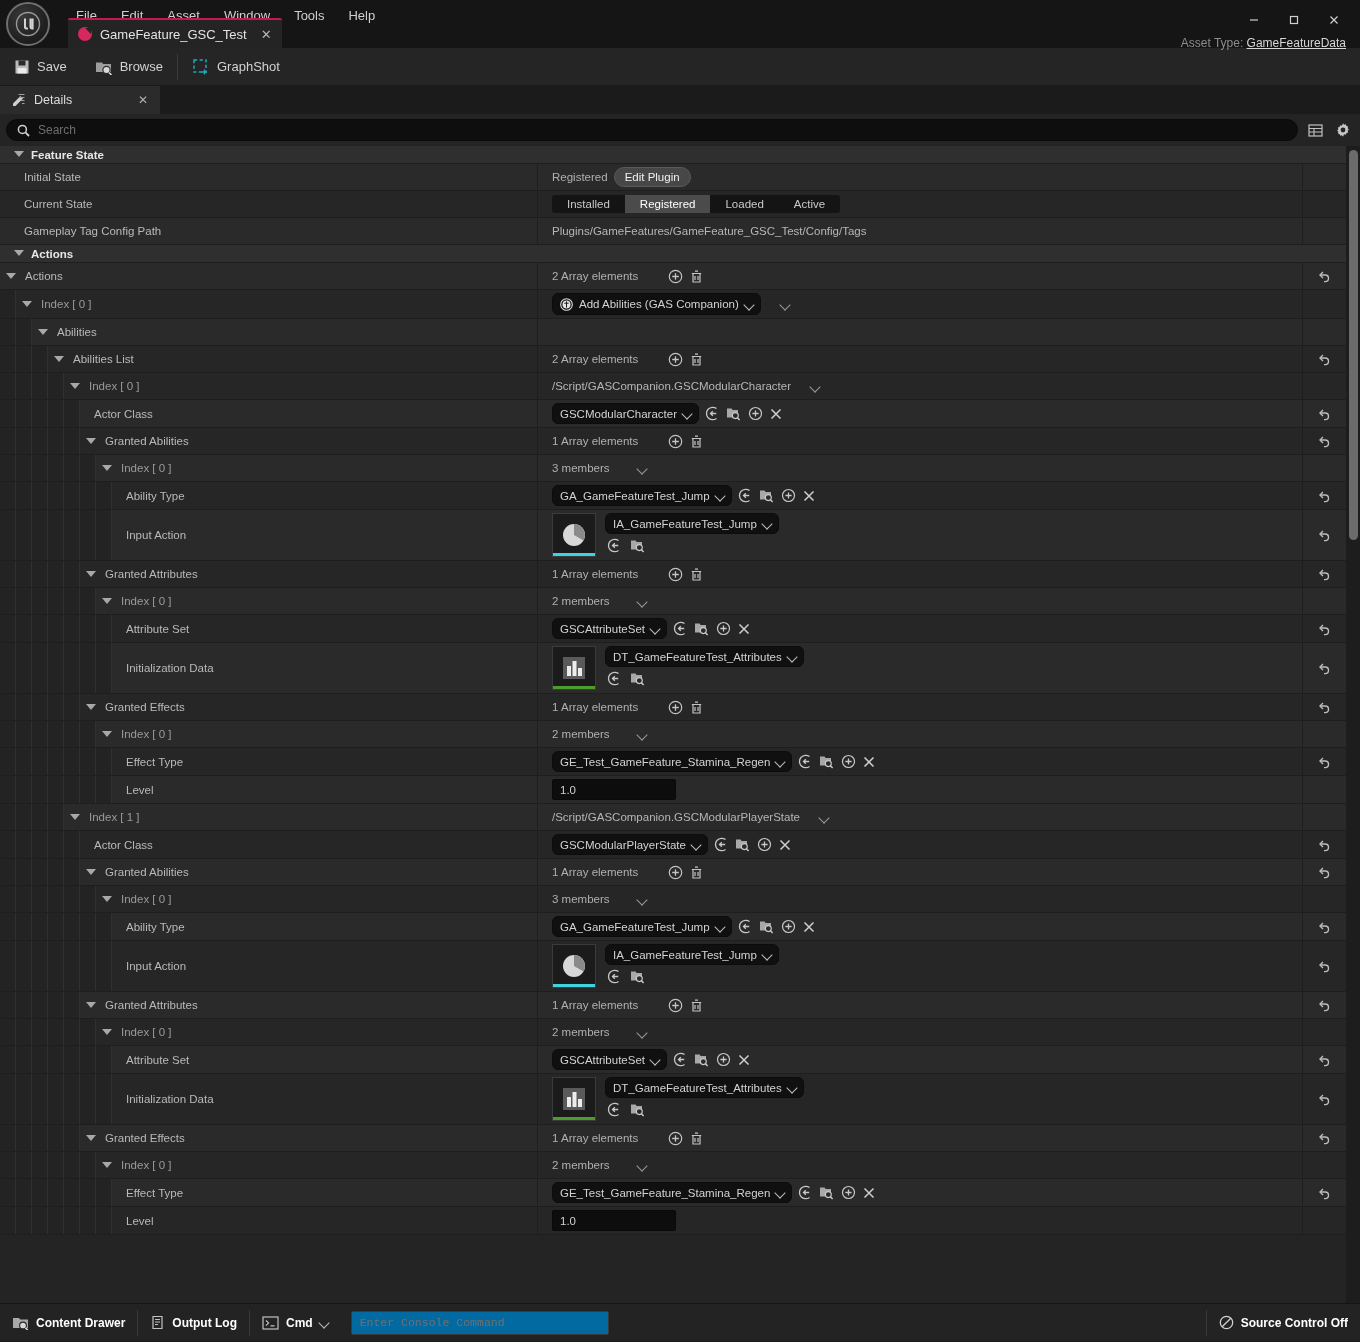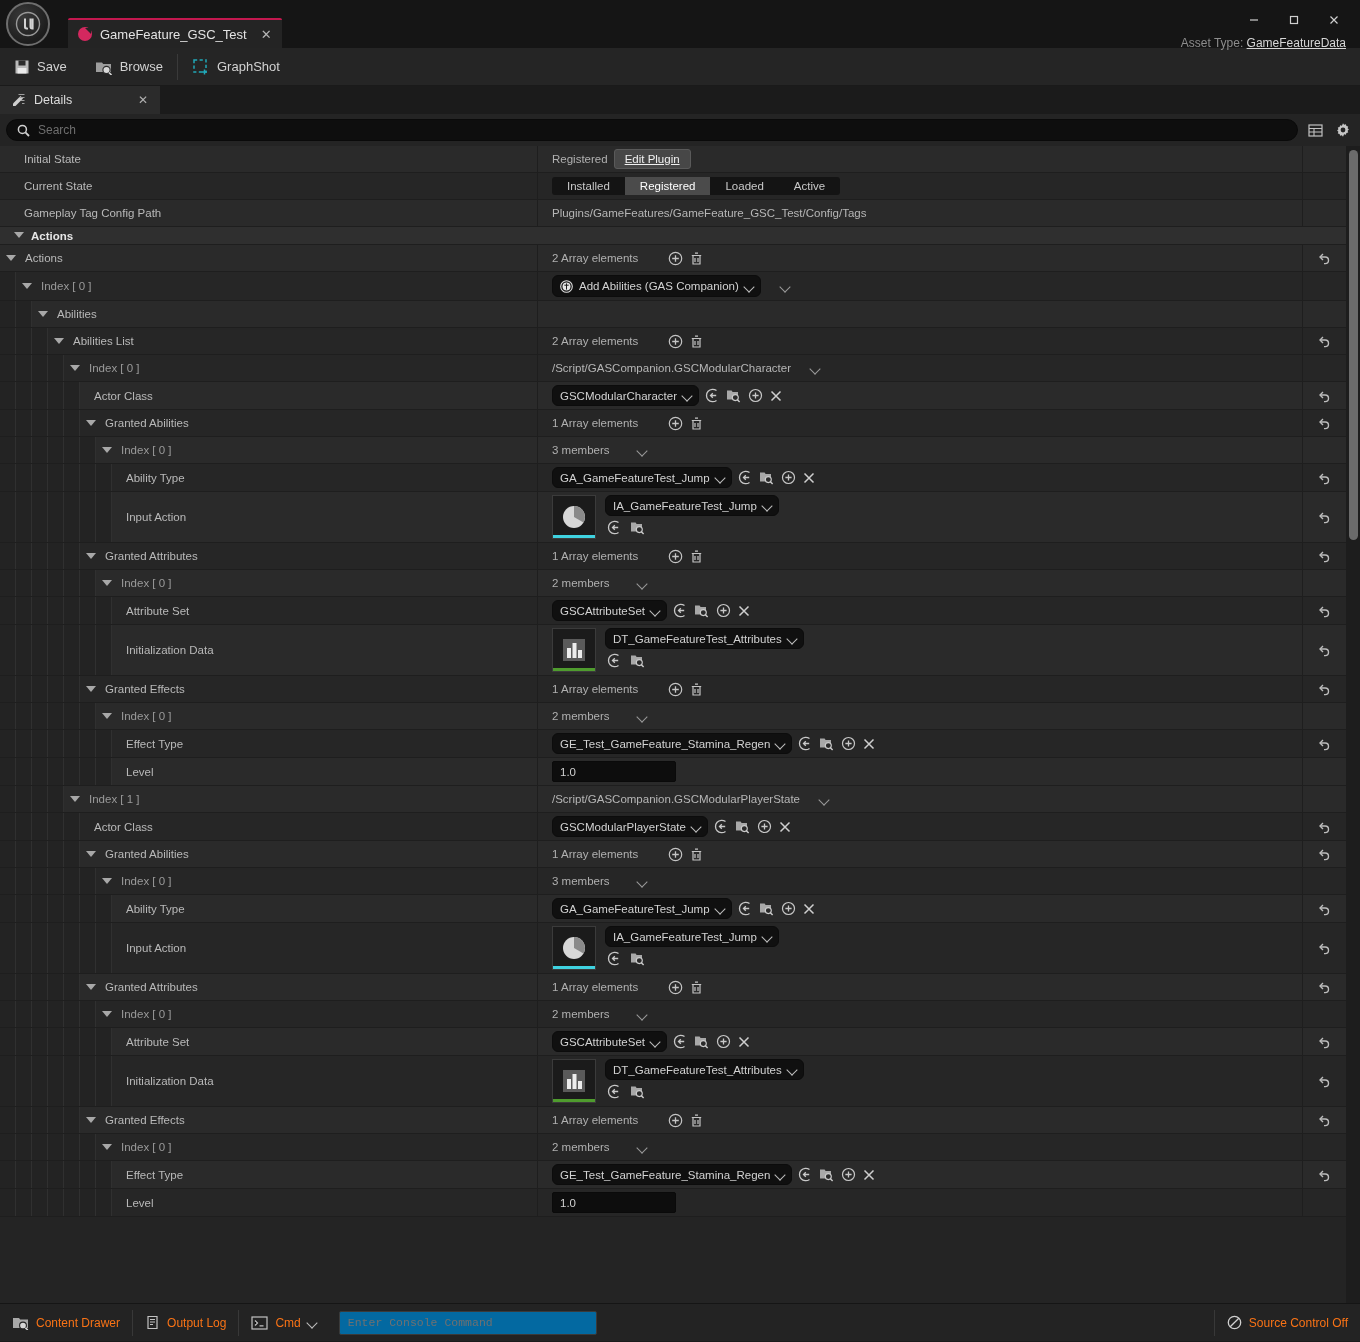--- a/index.html
+++ b/index.html
@@ -105,38 +105,38 @@
     border-right:1.6px solid #bdbdbd; border-bottom:1.6px solid #bdbdbd; transform:rotate(45deg); }
   .chev.bare::after{ border-color:#9a9a9a; }
 
   .numbox{ background:#0d0d0d; border:1px solid #0a0a0a; border-radius:2px; height:21px; width:124px;
            display:flex; align-items:center; padding:0 7px; color:#d0d0d0; font-size:11.5px; }
 
   
   .btngroup{ display:inline-flex; background:#141414; border-radius:3px; overflow:hidden; }
   .btngroup .b{ padding:3px 15px; font-size:11.5px; color:#c9c9c9; }
   .btngroup .b.sel{ background:#4b4b4b; color:#fff; }
-  .pushbtn{ background:#474747; border:1px solid #5a5a5a; border-radius:3px; padding:3px 10px;
-            font-size:11.5px; color:#f0f0f0;text-decoration:underline; }
+  .pushbtn{ background:#474747; border:1px solid #5a5a5a; border-radius:10px; padding:3px 10px;
+            font-size:11.5px; color:#f0f0f0; }
 
   
   .thumbwrap{ display:flex; align-items:flex-start; gap:9px; }
   .thumb{ width:44px; height:44px; background:#1b1b1b; border:1px solid #3b3b3b; position:relative;
           display:flex; align-items:center; justify-content:center; }
   .thumb .bar{ position:absolute; left:0; right:0; bottom:0; height:3px; }
   .thumbcol{ display:flex; flex-direction:column; gap:4px; }
   .iconrow{ display:flex; align-items:center; gap:8px; padding-left:2px; }
 
   
   .vsb{ position:absolute; right:0; top:0; width:14px; height:100%; background:#1d1d1d; }
   .vsb .thumbbar{ position:absolute; left:3px; width:9px; border-radius:5px; background:#6b6b6b; }
 
   
   .statusbar{ height:38px; background:#232323; border-top:1px solid #151515; display:flex; align-items:center; }
-  .sb-item{ display:flex; align-items:center; gap:7px; height:26px; padding:0 12px; color:#f97316; font-size:12px; }
+  .sb-item{ display:flex; align-items:center; gap:7px; height:26px; padding:0 12px; color:#ffffff; font-size:12px;font-weight:bold; }
   .sb-sep{ width:1px; height:26px; background:#383838; }
   .cmdinput{
     margin-left:10px; width:258px; height:24px; background:#0369a1; border:1px solid #3a3a3a; border-radius:2px;
     display:flex; align-items:center; padding:0 8px;
   }
   .cmdinput input{ width:100%; background:transparent; border:none; outline:none; color:#cfcfcf;
                    font-family:"Liberation Mono", monospace; font-size:11.5px; }
   .cmdinput input::placeholder{ color:#707070; }
   .sb-right{ margin-left:auto; display:flex; align-items:center; }
   svg{ display:block; }
@@ -146,20 +146,28 @@
 
 <div class="titlebar">
   <div class="ue-logo">
     <svg width="26" height="26" viewBox="0 0 26 26">
       <circle cx="13" cy="13" r="11.5" fill="none" stroke="#9a9a9a" stroke-width="1.4"></circle>
       <path d="M9 7.5 L9 16.5 Q9 18.5 11.5 18.5 L13 18.5 L13 16.8 Q11 16.8 11 15.3 L11 7.5 Z
                M14.5 7.5 L14.5 15.6 Q14.5 18.5 17.2 18.5 L18.6 18.5 L18.6 7.5 L16.6 7.5 L16.6 16.8 Q16.5 16.8 16.5 15.4 L16.5 7.5 Z" fill="#d4d4d4"></path>
     </svg>
   </div>
 
+  <div class="menubar">
+    <div class="mi">File</div>
+    <div class="mi">Edit</div>
+    <div class="mi">Asset</div>
+    <div class="mi">Window</div>
+    <div class="mi">Tools</div>
+    <div class="mi">Help</div>
+  </div>
 
   <div class="assettab">
     <span class="tabicon"></span>
     <span class="lbl">GameFeature_GSC_Test</span>
     <span class="x">✕</span>
   </div>
 
   <div class="winbtns">
     <div class="winbtn">
       <svg width="12" height="12" viewBox="0 0 12 12">
@@ -250,20 +258,24 @@
     <svg width="16" height="16" viewBox="0 0 16 16">
       <path d="M8 1.2 l1.1 1.5 1.8-.5 .5 1.8 1.8 .4 -.6 1.8 1.3 1.3 -1.3 1.3 .6 1.8 -1.8 .4 -.5 1.8 -1.8-.5 L8 14.8 6.9 13.3 5.1 13.8 4.6 12 2.8 11.6 3.4 9.8 2.1 8.5 3.4 7.2 2.8 5.4 4.6 5 5.1 3.2 6.9 3.7Z" fill="#c6c6c6"></path>
       <circle cx="8" cy="8" r="2.4" fill="#242424"></circle>
     </svg>
   </div>
 </div>
 
 <div class="treewrap">
   <div class="tree">
 
+    <div class="cat">
+      <span class="arrow"></span>
+      <span class="t">Feature State</span>
+    </div>
 
     <div class="row">
       <div class="name">
         <span class="lbltxt" style="padding-left:24px">Initial State</span>
       </div>
       <div class="value">
         <span class="statictxt">Registered</span>
         <span class="pushbtn">Edit Plugin</span>
       </div>
       <div class="resetcell"></div>

